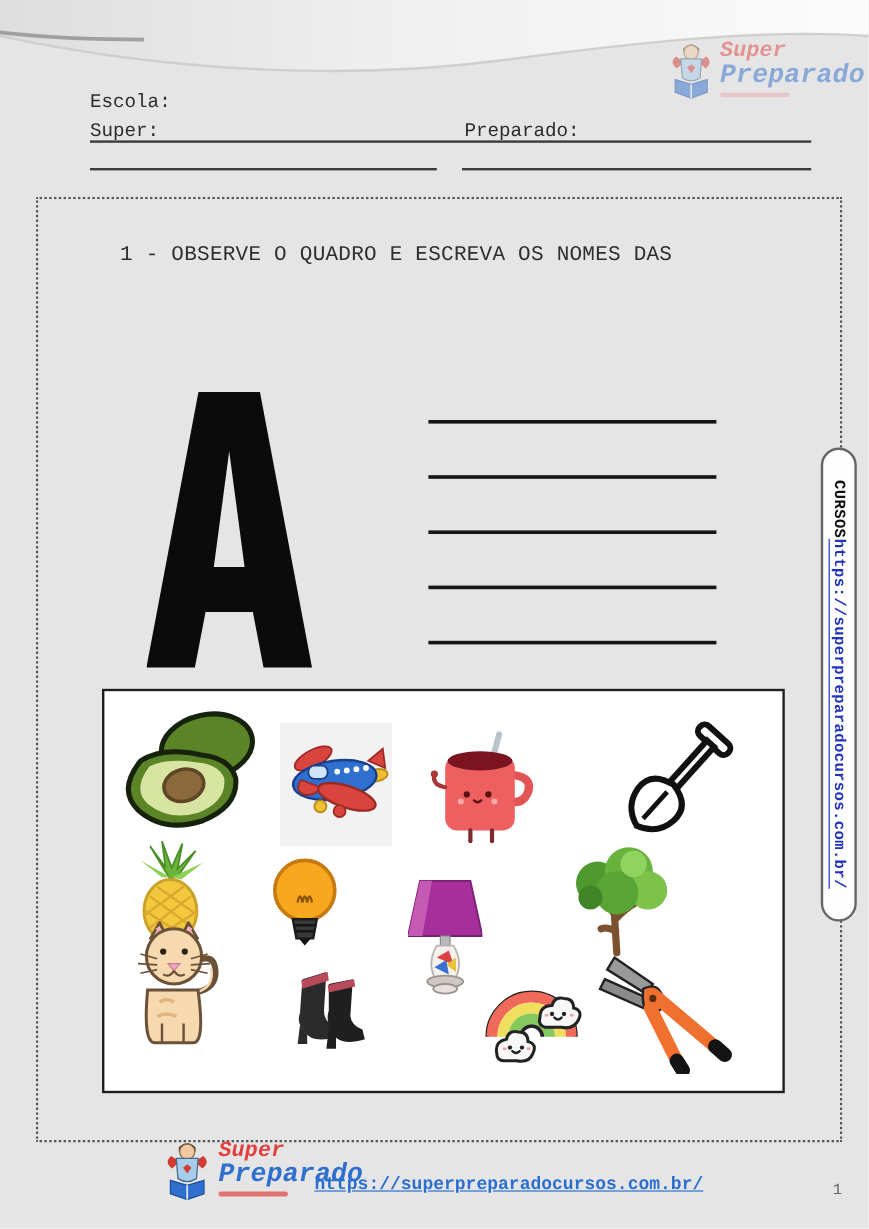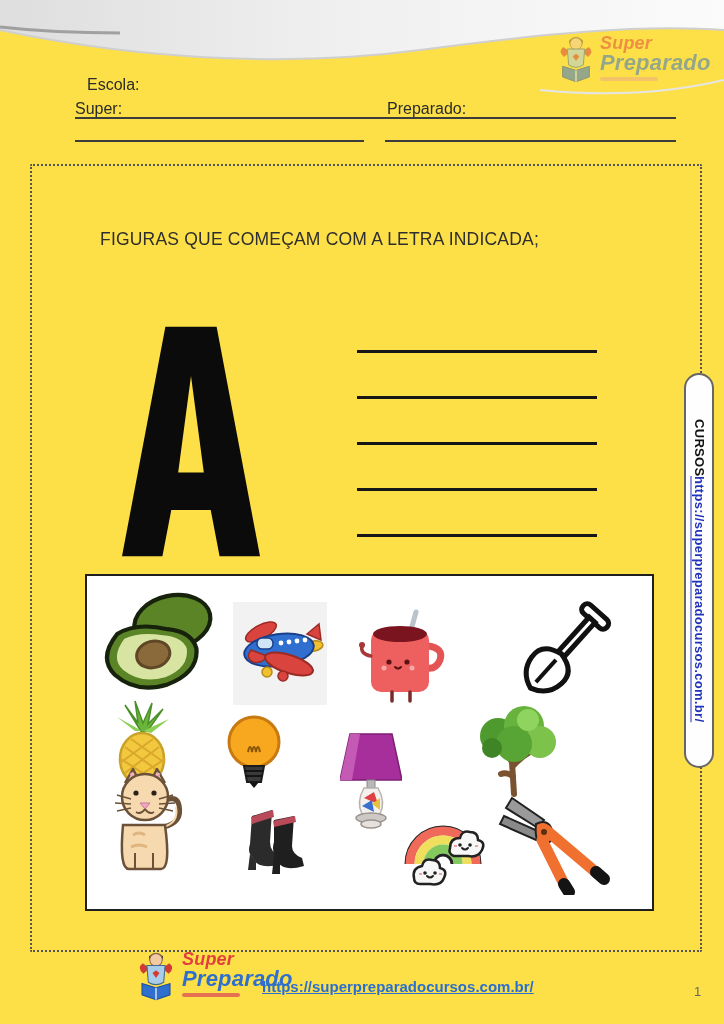--- a/index.html
+++ b/index.html
@@ -1,17 +1,17 @@
 <!DOCTYPE html>
 <html><head>
 <meta charset="utf-8">
 <style>
   html,body{margin:0;padding:0;background:#fff;}
-  .page{position:relative;width:724px;height:1024px;background:#fde047;
-        font-family:Liberation Sans, sans-serif;overflow:hidden;}
+  .page{position:relative;width:724px;height:1024px;background:#e5e5e5;
+        font-family:Liberation Mono, monospace;overflow:hidden;}
   .abs{position:absolute;}
 
   
   .form-label{font-size:16px;color:#2b2b2b;}
   .rule{position:absolute;height:2px;background:#3c3c3c;}
 
   
   .logo-header{opacity:.5;}
   .brand-text{line-height:1.02;font-weight:bold;font-style:italic;letter-spacing:.2px;}
   .brand-top{font-size:18px;}
@@ -80,34 +80,33 @@
         <path d="M30 54 V71" stroke="#dce9f8" stroke-width="2"></path>
       </g>
     </svg>
     <div class="brand-text">
       <div class="brand-top" style="color:#e23f3f;">Super</div>
       <div class="brand-bottom" style="color:#2f6fce;">Preparado</div>
       <div class="brand-tagline" style="background:#e89a9a;"></div>
     </div>
   </div>
 
-  <div class="abs form-label" style="left:75px;top:76px;margin-left:12px;">Escola:</div>
+  <div class="abs form-label" style="left:75px;top:76px;">Escola:</div>
   <div class="rule" style="left:75px;top:117px;width:601px;"></div>
 
   <div class="abs form-label" style="left:75px;top:100px;">Super:</div>
   <div class="rule" style="left:75px;top:140px;width:289px;"></div>
 
   <div class="abs form-label" style="left:387px;top:100px;">Preparado:</div>
   <div class="rule" style="left:385px;top:140px;width:291px;"></div>
 
   <div class="dotted-frame"></div>
 
   <div class="exercise-title">
-    <br>
-    <span>FIGURAS QUE COMEÇAM COM A LETRA INDICADA;</span>
+    <span>1 - OBSERVE O QUADRO E ESCREVA OS NOMES DAS</span><br>
   </div>
 
   <svg class="abs" style="left:122px;top:325px;" width="138" height="233" viewBox="0 0 140 233">
     <path fill-rule="evenodd" fill="#0b0b0b" d="M44,0 L96,0 L140,233 L99,233 L90,186 L50,186 L41,233 L0,233 Z
          M70,50 L83,148 L57,148 Z"></path>
   </svg>
 
   <div class="abs" id="answer-lines" style="left:357px;top:320px;width:240px;height:240px;">
       <div class="answer-line" style="top: 30px;"></div>
       <div class="answer-line" style="top: 76px;"></div>

